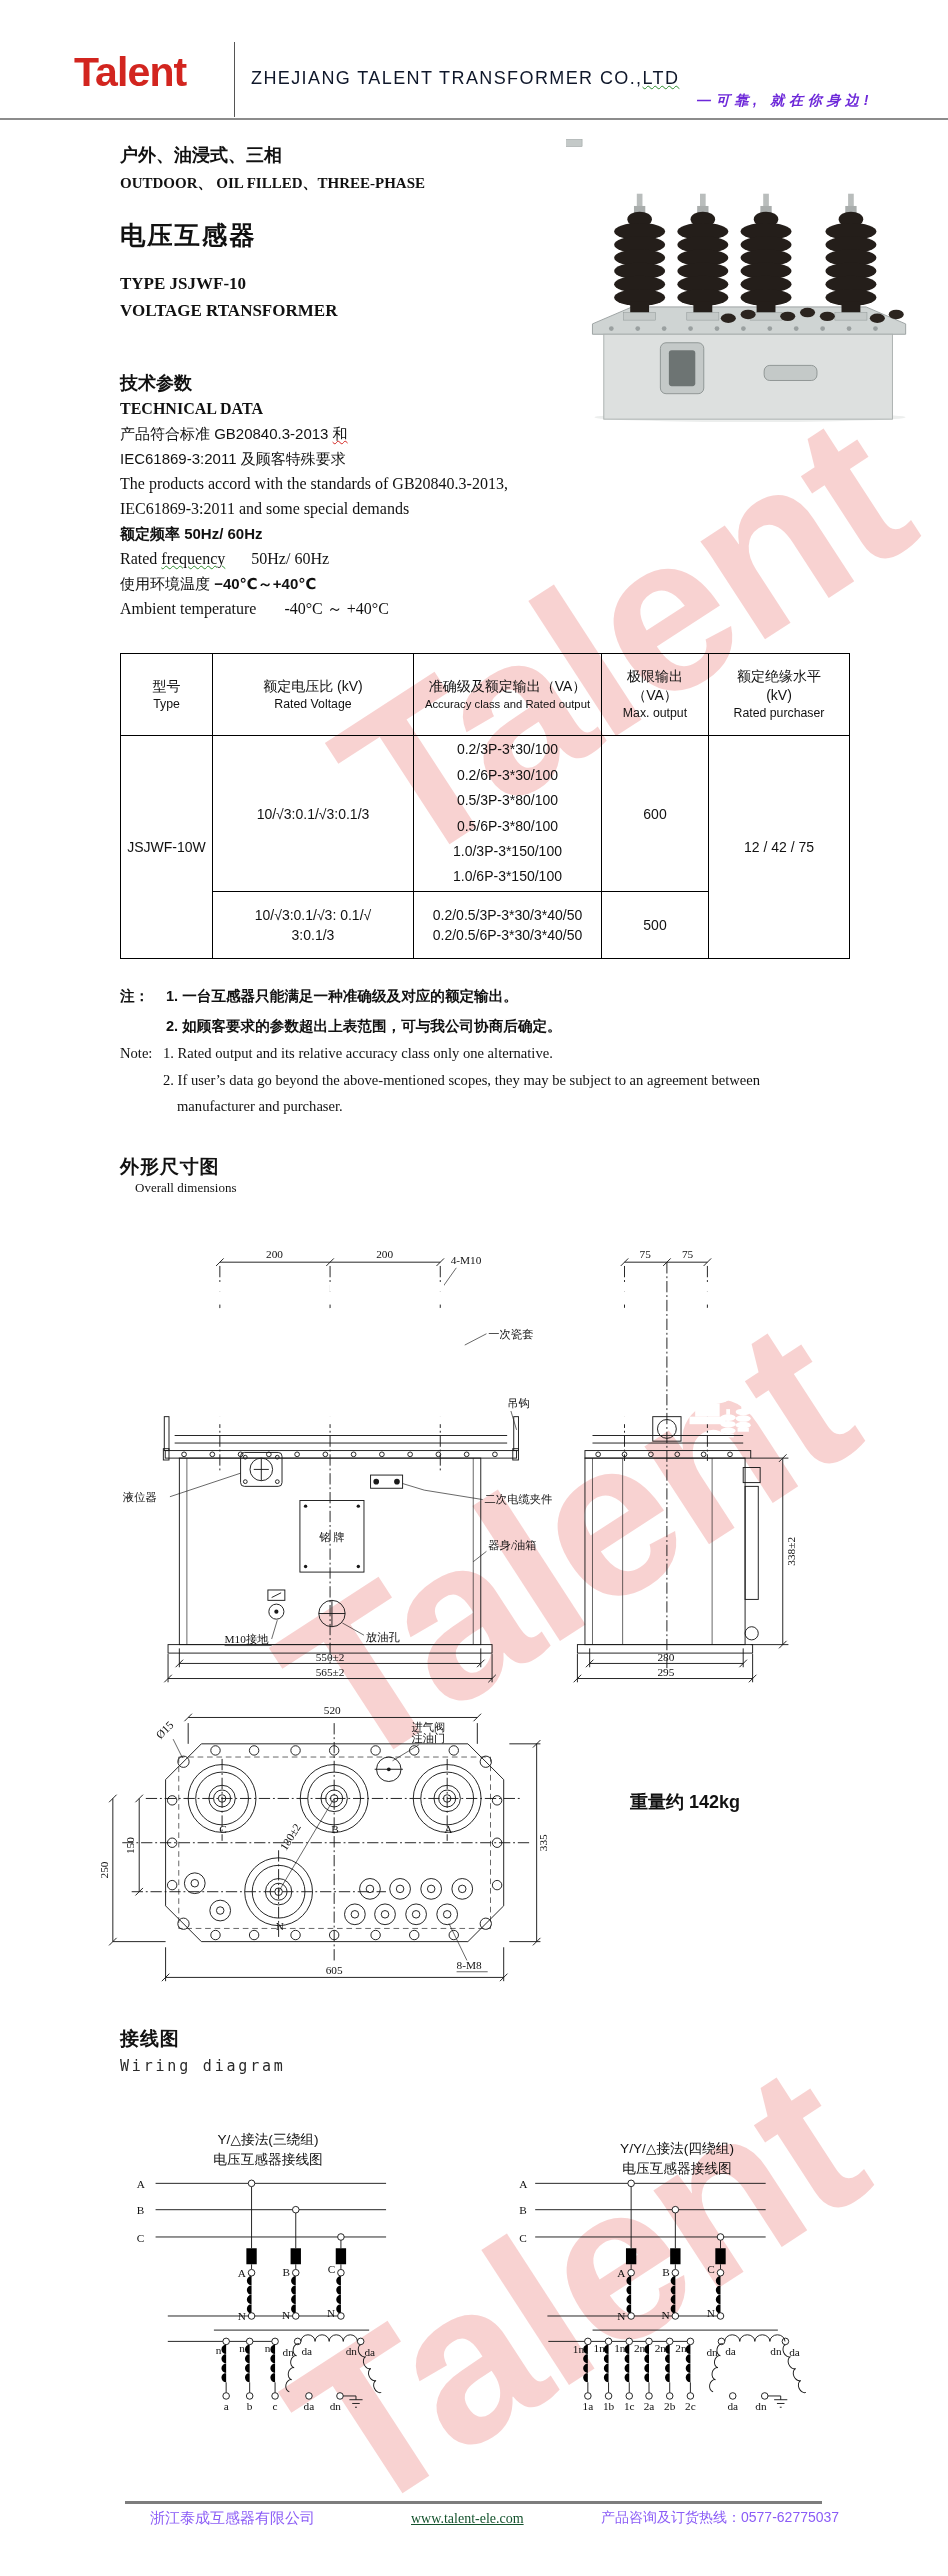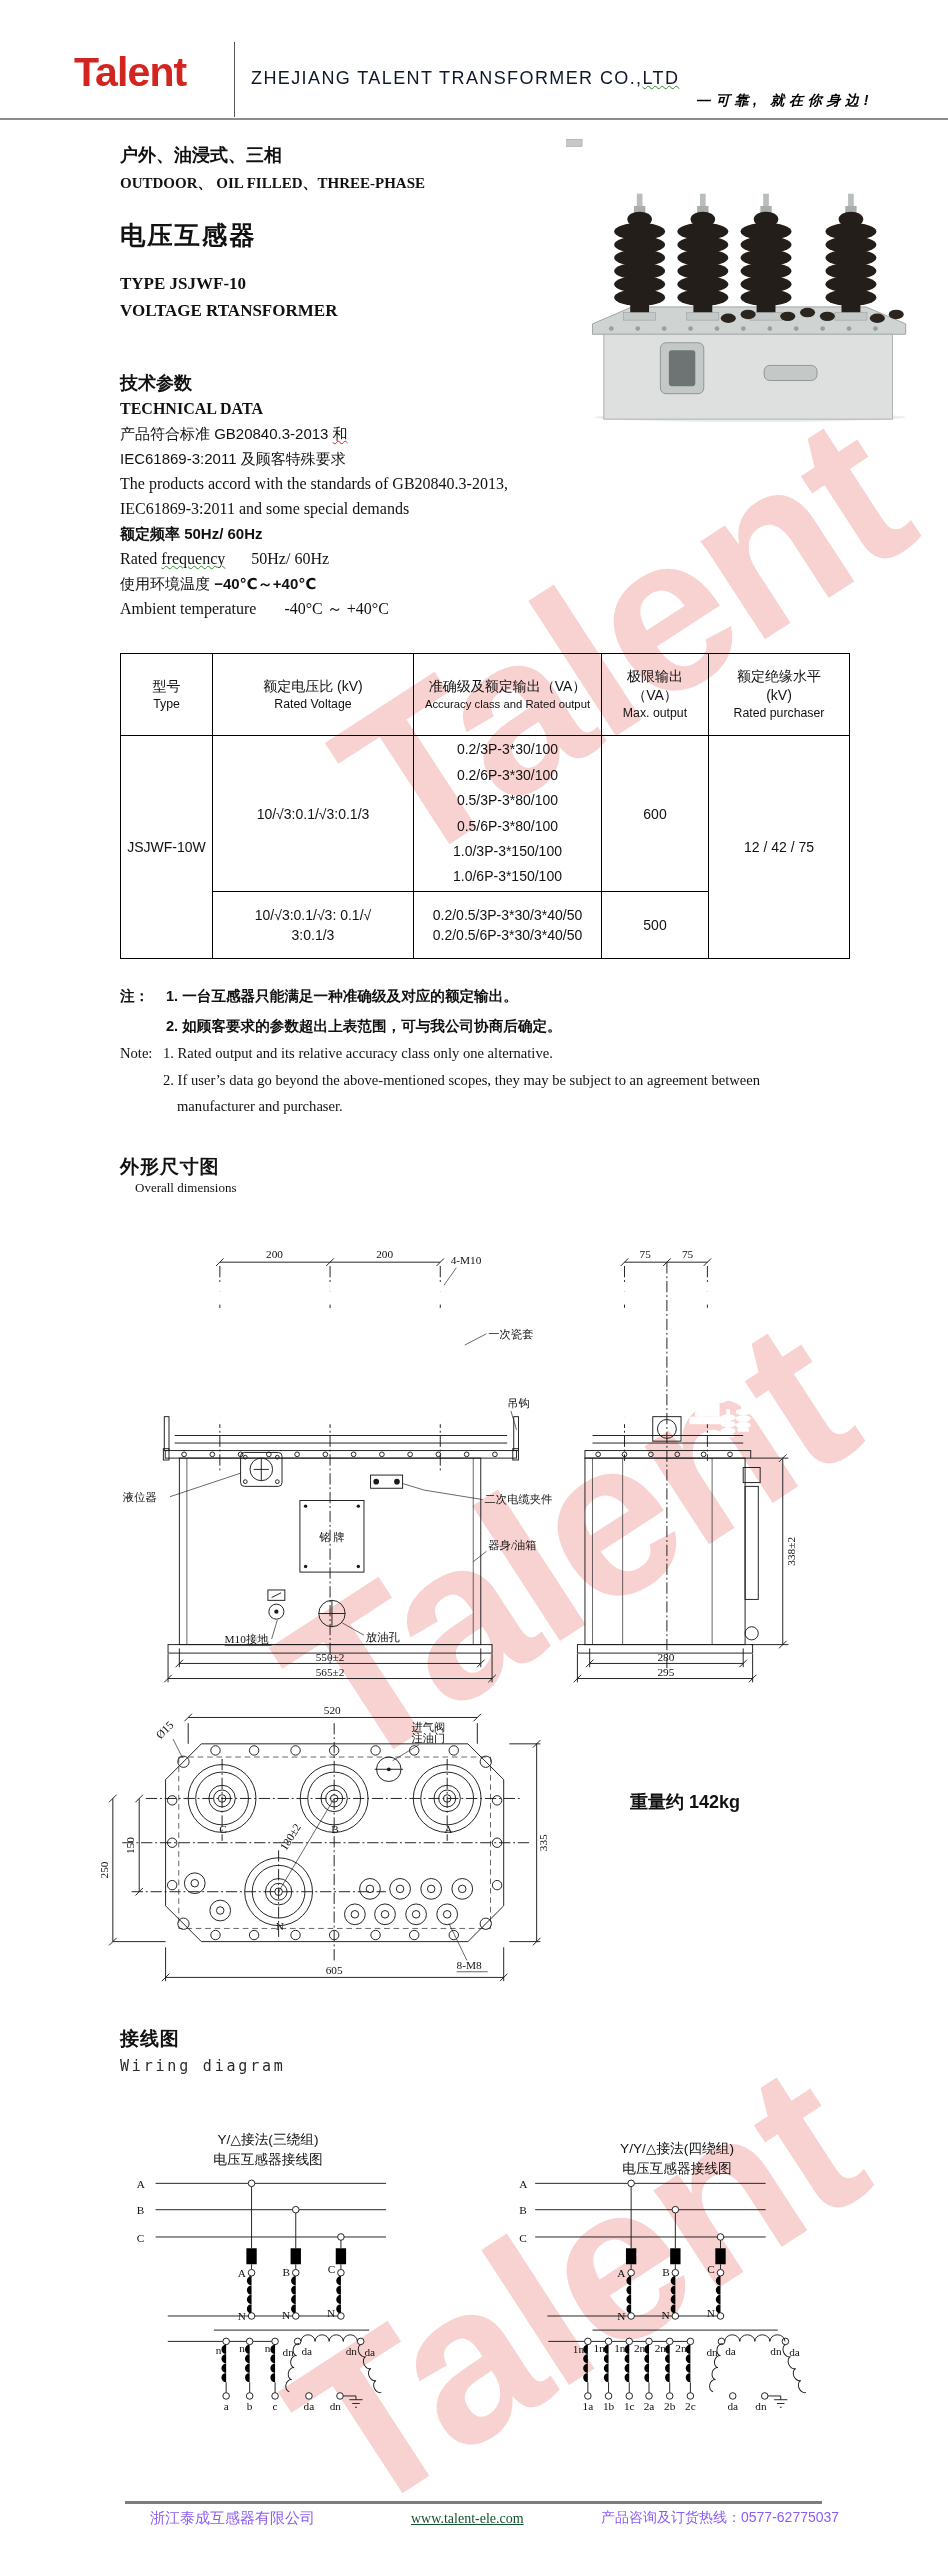--- a/index.html
+++ b/index.html
@@ -11,21 +11,21 @@
   .b{font-weight:bold;}
   
   .wm{position:absolute;z-index:1;font-size:222px;font-weight:800;color:rgba(224,48,44,0.22);
       white-space:nowrap;transform:translate(-50%,-50%) rotate(-33deg);pointer-events:none;
       font-family:"Liberation Sans",sans-serif;letter-spacing:-3.8px;}
   .z2{z-index:2;}
   
   .logo{font-size:41px;font-weight:900;color:#d2251f;letter-spacing:-0.9px;}
   .hdr-div{width:0.9px;height:75px;background:#555;}
   .hdr-co{font-size:18px;color:#0f172a;letter-spacing:1.4px;white-space:nowrap;}
-  .hdr-tag{font-size:14px;color:#000000;letter-spacing:4.7px;font-style:italic;font-weight:bold;white-space:nowrap;}
+  .hdr-tag{font-size:14px;color:#6d28d9;letter-spacing:4.7px;font-style:italic;font-weight:bold;white-space:nowrap;}
   .hdr-rule{height:1.9px;background:#8c8c8c;}
   .wavy-green{text-decoration:underline;text-decoration-style:wavy;text-decoration-color:#2e8b2e;text-decoration-thickness:0.9px;}
   .wavy-red{text-decoration:underline;text-decoration-style:wavy;text-decoration-color:#d42420;text-decoration-thickness:0.9px;}
   
   .t-cn1{font-size:18px;font-weight:bold;}
   .t-en1{font-size:15px;font-weight:bold;}
   .t-model{font-size:27px;font-weight:bold;letter-spacing:0.9px;}
   .t-prod{font-size:25.4px;font-weight:bold;letter-spacing:1.9px;}
   .t-en2{font-size:17px;font-weight:bold;}
   

